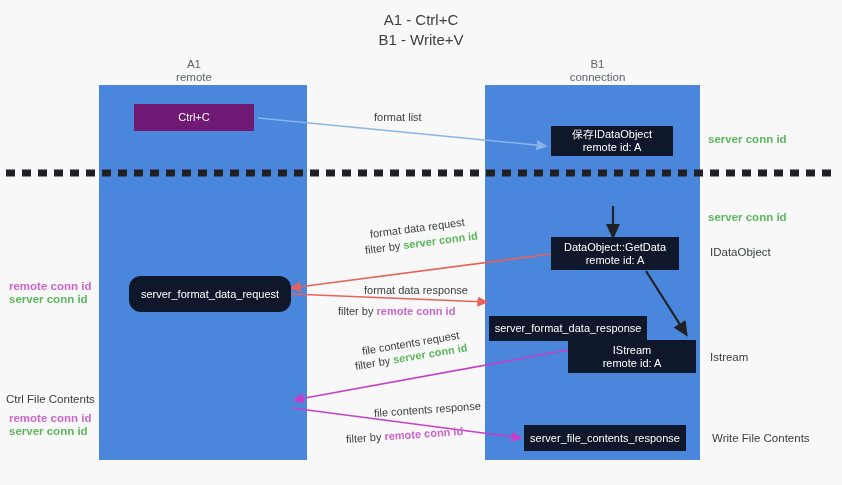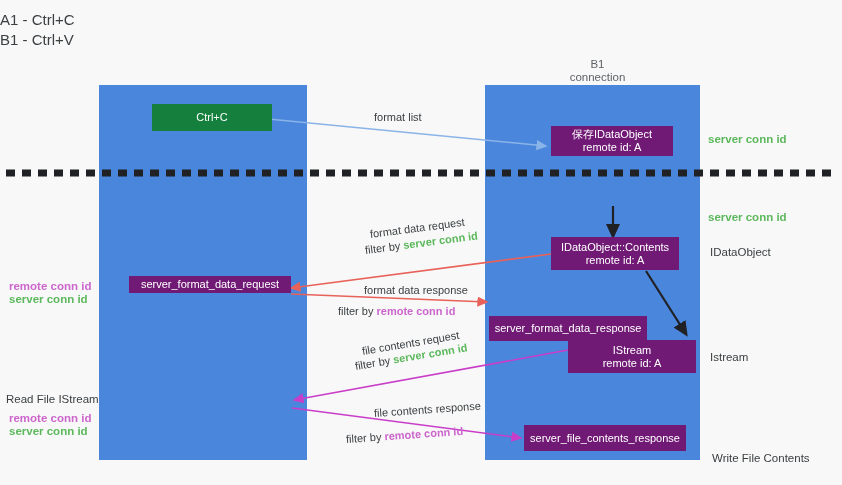--- a/index.html
+++ b/index.html
@@ -8,21 +8,21 @@
     background:#f8f8f8;
     font-family:"Liberation Sans","DejaVu Sans",sans-serif;
     overflow:hidden;
     position:relative;
   }
   #stage{position:absolute;inset:0;}
   .abs{position:absolute;}
 
   
   .title{
-    left:0;top:10px;width:842px;text-align:left;
+    left:0;top:10px;width:842px;text-align:center;
     font-size:15px;color:#3c4043;line-height:20px;
   }
 
   
   .lane-head{
     text-align:center;font-size:11.5px;color:#5f6368;line-height:13px;
   }
   .lane-head .lh-main{display:block;}
   .lane-head .lh-sub{display:block;}
 
@@ -30,22 +30,22 @@
   .lane{background:#4a86dc;}
 
   
   .box{
     box-sizing:border-box;
     display:flex;flex-direction:column;
     align-items:center;justify-content:center;
     color:#ffffff;font-size:11px;line-height:13px;
     text-align:center;
   }
-  .box-green{background:#15803d;margin-left:18px;}
-  .box-orange{background:#701a75;}
+  .box-green{background:#701a75;}
+  .box-orange{background:#0f172a;}
   .box span{display:block;}
 
   
   .sidelabel{font-size:11.5px;line-height:14px;color:#3c4043;}
   .c-green{color:#5cb85c;font-weight:bold;}
   .c-purple{color:#cc66cc;font-weight:bold;}
   .c-plain{color:#3c4043;}
 
   
   .cap{
@@ -56,23 +56,27 @@
 
   svg.overlay{position:absolute;left:0;top:0;width:842px;height:485px;pointer-events:none;}
 </style>
 </head>
 <body>
 
 <div id="stage">
 
   <div class="abs title">
     <div>A1 - Ctrl+C</div>
-    <div>B1 - Ctrl+V</div>
+    <div>B1 - Write+V</div>
   </div>
 
+  <div class="abs lane-head" style="left:104px;top:58px;width:180px;">
+    <span class="lh-main">A1</span>
+    <span class="lh-sub">remote</span>
+  </div>
   <div class="abs lane-head" style="left:490px;top:58px;width:215px;">
     <span class="lh-main">B1</span>
     <span class="lh-sub">connection</span>
   </div>
 
   <div class="abs lane" style="left:99px;top:85px;width:208px;height:375px;"></div>
   <div class="abs lane" style="left:485px;top:85px;width:215px;height:375px;"></div>
 
   <svg class="overlay">
     <defs>
@@ -104,33 +108,33 @@
 
     <line x1="292" y1="408" x2="521" y2="438" stroke="#c93ec9" stroke-width="1.6" marker-end="url(#ah-mag)"></line>
 
     <line x1="6" y1="173" x2="836" y2="173" stroke="#202124" stroke-width="7" stroke-dasharray="9 7"></line>
   </svg>
 
   <div class="abs box box-green" style="left:134px;top:104px;width:120px;height:27px;">
     <span>Ctrl+C</span>
   </div>
 
-  <div class="abs box box-orange" style="left:129px;top:276px;width:162px;height:17px;">
+  <div class="abs box box-orange" style="left:129px;top:276px;width:162px;height:36px;border-radius:12px;">
     <span>server_format_data_request</span>
   </div>
 
 
   <div class="abs box box-orange" style="left:551px;top:126px;width:122px;height:30px;">
     <span>保存IDataObject</span>
     <span>remote id: A</span>
   </div>
 
 
   <div class="abs box box-orange" style="left:551px;top:237px;width:128px;height:33px;">
-    <span>IDataObject::Contents</span>
+    <span>DataObject::GetData</span>
     <span>remote id: A</span>
   </div>
 
   <div class="abs box box-orange" style="left:489px;top:288px;width:158px;height:25px;margin-top:28px;">
     <span>server_format_data_response</span>
   </div>
 
   <div class="abs box box-orange" style="left:568px;top:340px;width:128px;height:33px;">
     <span>IStream</span>
     <span>remote id: A</span>
@@ -159,22 +163,22 @@
 
   <div class="abs cap" style="left:374px;top:407px;transform:rotate(-4deg);">file contents response</div>
   <div class="abs cap" style="left:346px;top:433px;transform:rotate(-4deg);">
     <span class="c-plain">filter by </span><b class="c-purple">remote conn id</b>
   </div>
 
   <div class="abs sidelabel c-green" style="left:708px;top:132px;">server conn id</div>
   <div class="abs sidelabel c-green" style="left:708px;top:210px;">server conn id</div>
   <div class="abs sidelabel" style="left:710px;top:245px;">IDataObject</div>
   <div class="abs sidelabel" style="left:710px;top:350px;">Istream</div>
-  <div class="abs sidelabel" style="left:712px;top:431px;margin-top:20px;">Write File Contents</div>
+  <div class="abs sidelabel" style="left:712px;top:431px;">Write File Contents</div>
 
   <div class="abs sidelabel c-purple" style="left:9px;top:279px;">remote conn id</div>
   <div class="abs sidelabel c-green" style="left:9px;top:292px;">server conn id</div>
 
-  <div class="abs sidelabel" style="left:6px;top:392px;">Read File IStream</div>
+  <div class="abs sidelabel" style="left:6px;top:392px;">Ctrl File Contents</div>
   <div class="abs sidelabel c-purple" style="left:9px;top:411px;">remote conn id</div>
   <div class="abs sidelabel c-green" style="left:9px;top:424px;">server conn id</div>
 
 </div>
 
 </body></html>

